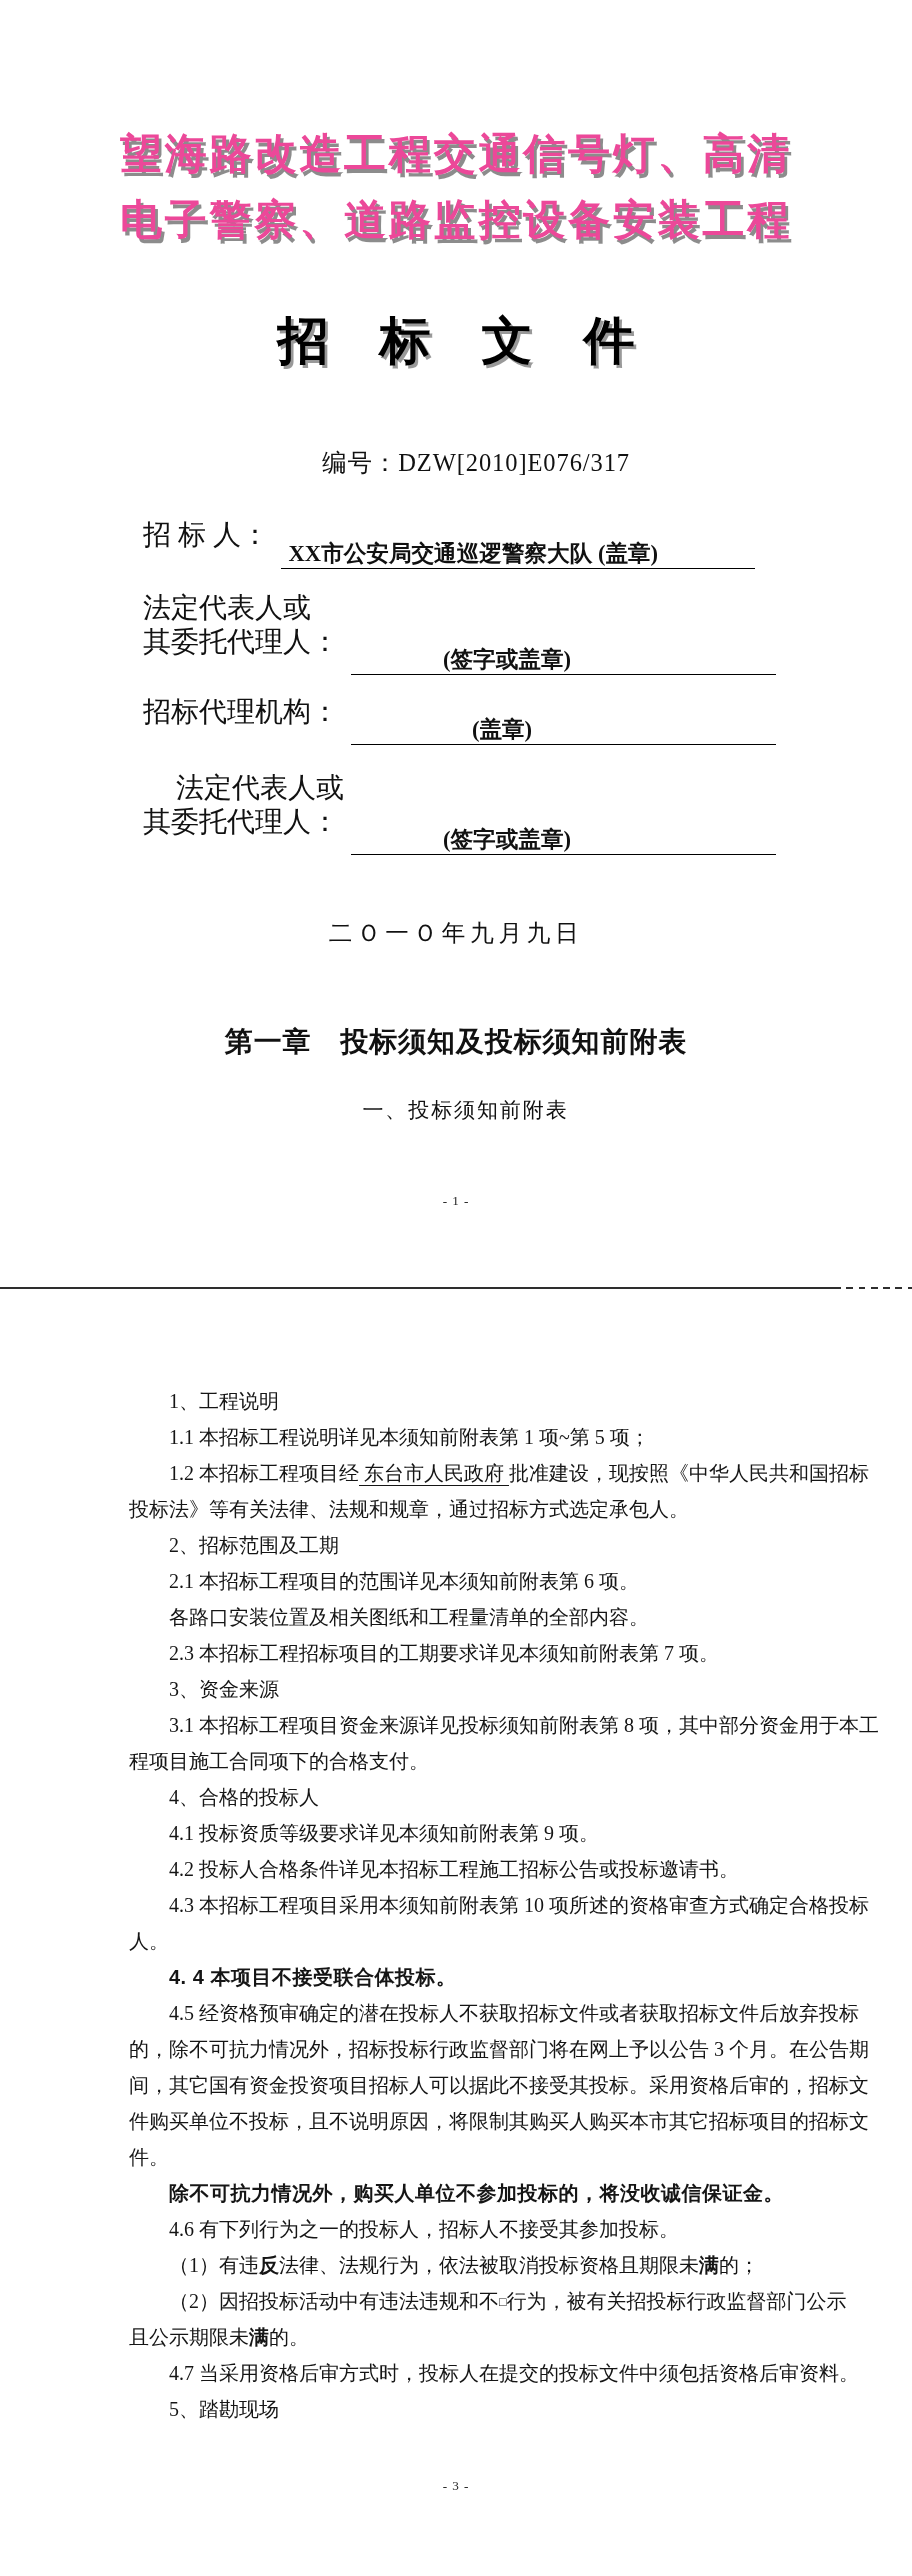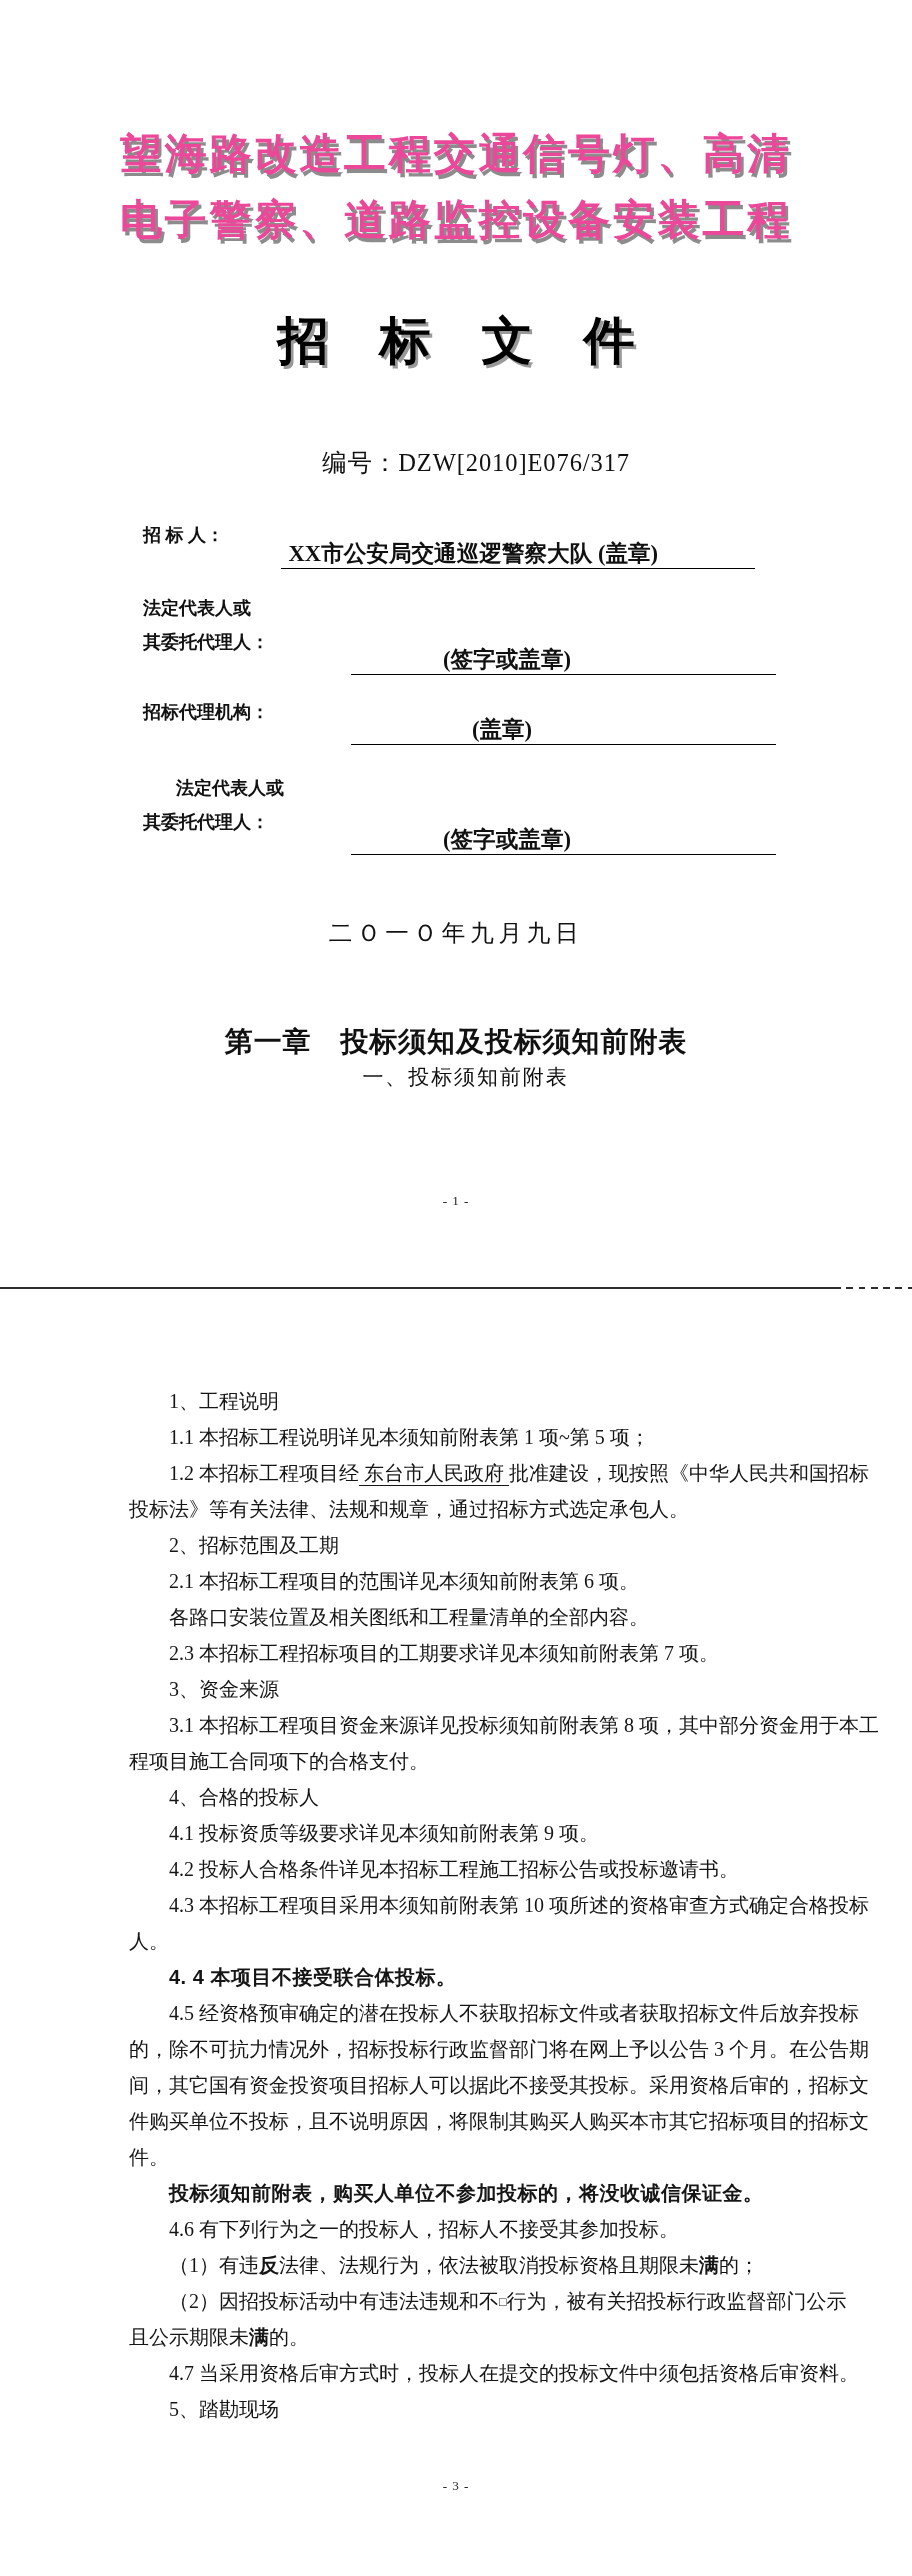--- a/index.html
+++ b/index.html
@@ -21,36 +21,36 @@
   .doc-type{
     top:307px;font-size:51px;font-weight:700;color:#000;
     text-shadow:2.8px 2.8px 0 rgba(0,0,0,0.4);
     white-space:nowrap;
     text-align:center;
   }
   .doc-number{
     top:446px;font-size:24.5px;font-weight:400;letter-spacing:0.9px;padding-left:40px;
   }
   .field-label{
-    font-size:18px;font-weight:700;white-space:pre;line-height:28px;
+    font-size:28px;font-weight:400;white-space:pre;line-height:28px;
   }
   .field-line{
     border-bottom:1.9px solid #000;height:31px;line-height:31px;
     font-size:22.6px;font-weight:700;box-sizing:border-box;white-space:nowrap;margin-top:16px;
   }
   .date-line{
     top:917px;font-size:23.6px;letter-spacing:4.7px;
   }
   .chapter-heading{
     top:1023px;font-size:28px;font-weight:700;
     font-family:"Liberation Sans","DejaVu Sans",sans-serif;
     letter-spacing:0.9px;
   }
   .chapter-subheading{
-    top:1063px;font-size:21px;letter-spacing:1.9px;margin-left:19px;
+    top:1096px;font-size:21px;letter-spacing:1.9px;margin-left:19px;
   }
   .page-footer{
     font-size:13.2px;letter-spacing:0.9px;color:#222;
   }
 
   
   .divider-solid{left:0;top:1287px;width:834px;height:1.9px;background:#2e2e2e;}
   .divider-dashed{
     left:834px;top:1287px;width:78px;height:1.9px;
     background:repeating-linear-gradient(90deg,#2e2e2e 0 6.6px,transparent 6.6px 12.3px);
@@ -128,21 +128,21 @@
     <div class="p2-line indent"><span>4.1 投标资质等级要求详见本须知前附表第 9 项。</span></div>
     <div class="p2-line indent"><span>4.2 投标人合格条件详见本招标工程施工招标公告或投标邀请书。</span></div>
     <div class="p2-line indent"><span>4.3 本招标工程项目采用本须知前附表第 10 项所述的资格审查方式确定合格投标</span></div>
     <div class="p2-line"><span>人。</span></div>
     <div class="p2-line indent bold-line"><span>4. 4 本项目不接受联合体投标。</span></div>
     <div class="p2-line indent"><span>4.5 经资格预审确定的潜在投标人不获取招标文件或者获取招标文件后放弃投标</span></div>
     <div class="p2-line"><span>的，除不可抗力情况外，招标投标行政监督部门将在网上予以公告 3 个月。在公告期</span></div>
     <div class="p2-line"><span>间，其它国有资金投资项目招标人可以据此不接受其投标。采用资格后审的，招标文</span></div>
     <div class="p2-line"><span>件购买单位不投标，且不说明原因，将限制其购买人购买本市其它招标项目的招标文</span></div>
     <div class="p2-line"><span>件。</span></div>
-    <div class="p2-line indent bold-line"><span>投标须知前附表，购买人单位不参加投标的，将没收诚信保证金。</span></div>
+    <div class="p2-line indent bold-line"><span>除不可抗力情况外，购买人单位不参加投标的，将没收诚信保证金。</span></div>
     <div class="p2-line indent"><span>4.6 有下列行为之一的投标人，招标人不接受其参加投标。</span></div>
     <div class="p2-line indent"><span>（1）有违</span><span class="seg-b">反</span><span>法律、法规行为，依法被取消投标资格且期限未</span><span class="seg-b">满</span><span>的；</span></div>
     <div class="p2-line indent"><span>（2）因招投标活动中有违法违规和不</span><span class="tofu">□</span><span>行为，被有关招投标行政监督部门公示</span></div>
     <div class="p2-line"><span>且公示期限未</span><span class="seg-b">满</span><span>的。</span></div>
     <div class="p2-line indent"><span>4.7 当采用资格后审方式时，投标人在提交的投标文件中须包括资格后审资料。</span></div>
     <div class="p2-line indent"><span>5、踏勘现场</span></div>
   </div>
 
 <div class="abs ctr page-footer" style="top:2478px;">- 3 -</div>
 

